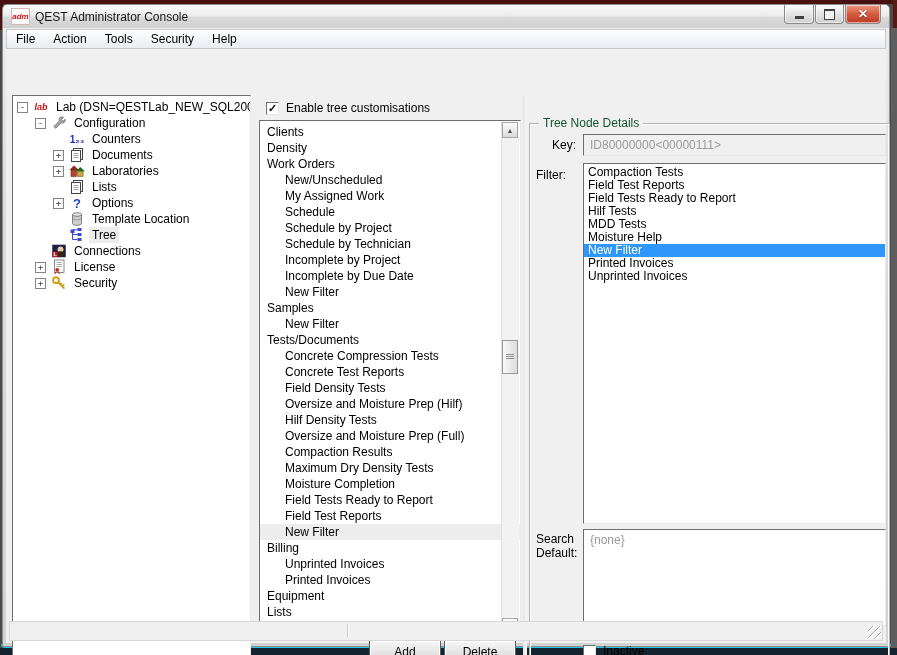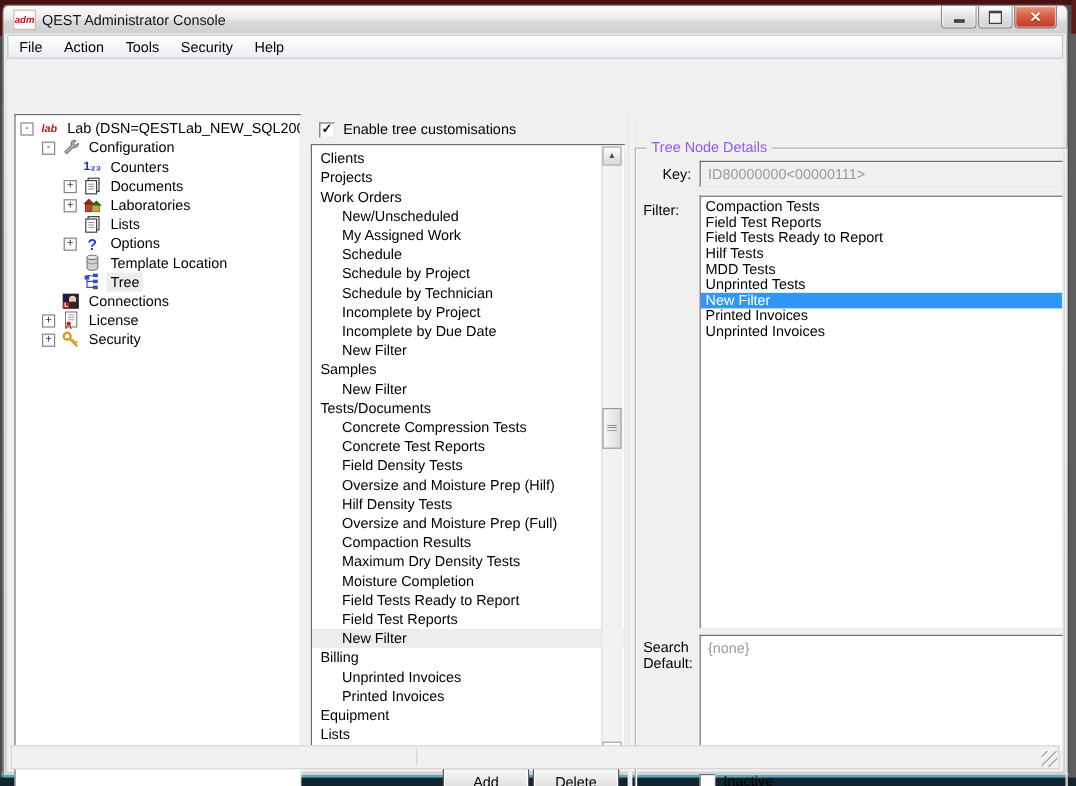--- a/index.html
+++ b/index.html
@@ -90,21 +90,21 @@
     border:1px solid #5a5a5a;box-shadow:inset 0 0 0 1px #fff;box-sizing:border-box;}
   .btn-add{left:363px;top:591px;}
   .btn-delete{left:438px;top:591px;}
 
   .v-split{position:absolute;left:517px;top:46px;width:4px;height:572px;
     background:linear-gradient(90deg,#e6e6e6,#f6f6f6);}
 
   
   .groupbox{position:absolute;left:523px;top:74px;width:361px;height:545px;
     border:1px solid #b2b2b2;box-shadow:inset 0 0 0 1px #fdfdfd;box-sizing:border-box;}
-  .group-title{position:absolute;left:9px;top:-8px;background:#f0f0f0;padding:0 4px;font-size:12px;color:#8b5cf6;}
+  .group-title{position:absolute;left:9px;top:-8px;background:#f0f0f0;padding:0 4px;font-size:12px;color:#14532d;}
   .fld-label{position:absolute;font-size:12px;color:#000;}
   .lbl-key{left:6px;top:14px;width:40px;text-align:right;}
   .lbl-filter{left:6px;top:44px;width:40px;text-align:left;}
   .lbl-search{left:6px;top:408px;width:46px;line-height:14px;}
   .key-field{position:absolute;left:53px;top:10px;width:303px;height:22px;
     background:#f0f0f0;color:#9a9a9a;font-size:12px;padding:3px 6px;}
   .filter-list{position:absolute;left:53px;top:39px;width:303px;height:361px;overflow:hidden;}
   .filter-rows{padding-top:2px;}
   .frow{height:13px;line-height:13px;font-size:12px;padding-left:4px;white-space:nowrap;color:#000;}
   .search-field{position:absolute;left:53px;top:405px;width:303px;height:97px;
@@ -290,21 +290,21 @@
       <div class="v-split"></div>
 
       <div class="cust-check-row">
         <div class="cbx" id="custCheck">✓</div>
         <div class="cbx-label">Enable tree customisations</div>
       </div>
 
       <div class="cust-list sunken">
         <div class="cust-rows" id="custRows">
             <div class="crow i0">Clients</div>
-            <div class="crow i0">Projects</div>
+            <div class="crow i0">Density</div>
             <div class="crow i0">Work Orders</div>
             <div class="crow i1">New/Unscheduled</div>
             <div class="crow i1">My Assigned Work</div>
             <div class="crow i1">Schedule</div>
             <div class="crow i1">Schedule by Project</div>
             <div class="crow i1">Schedule by Technician</div>
             <div class="crow i1">Incomplete by Project</div>
             <div class="crow i1">Incomplete by Due Date</div>
             <div class="crow i1">New Filter</div>
             <div class="crow i0">Samples</div>
@@ -345,21 +345,21 @@
         <div class="key-field sunken">ID80000000&lt;00000111&gt;</div>
 
         <div class="fld-label lbl-filter">Filter:</div>
         <div class="filter-list sunken">
           <div class="filter-rows" id="filterRows">
               <div class="frow">Compaction Tests</div>
               <div class="frow">Field Test Reports</div>
               <div class="frow">Field Tests Ready to Report</div>
               <div class="frow">Hilf Tests</div>
               <div class="frow">MDD Tests</div>
-              <div class="frow">Unprinted Tests</div>
+              <div class="frow">Moisture Help</div>
               <div class="frow" style="background: rgb(47, 150, 250); color: rgb(255, 255, 255);">New Filter</div>
               <div class="frow">Printed Invoices</div>
               <div class="frow">Unprinted Invoices</div>
             </div>
         </div>
 
         <div class="fld-label lbl-search">
           <div>Search</div>
           <div>Default:</div>
         </div>

